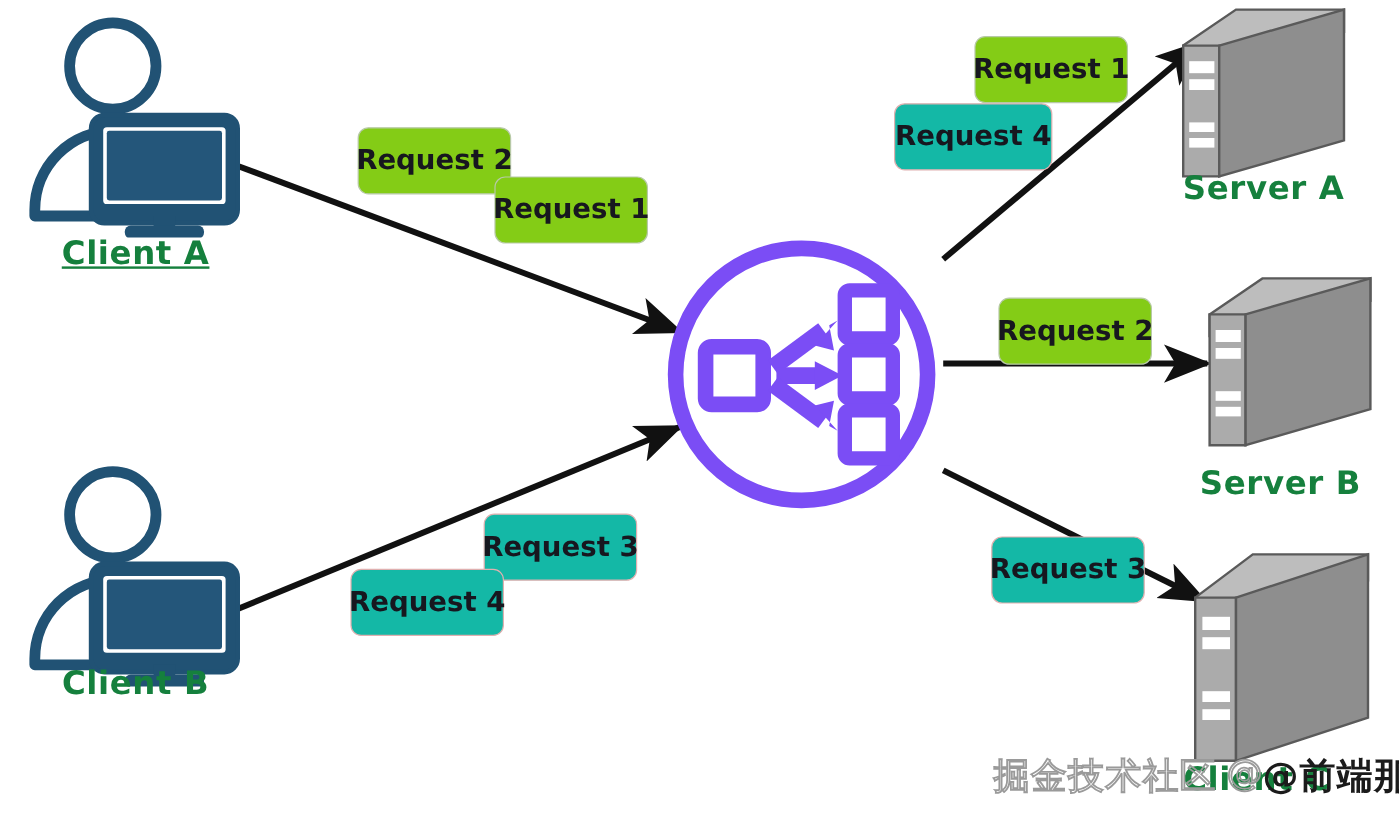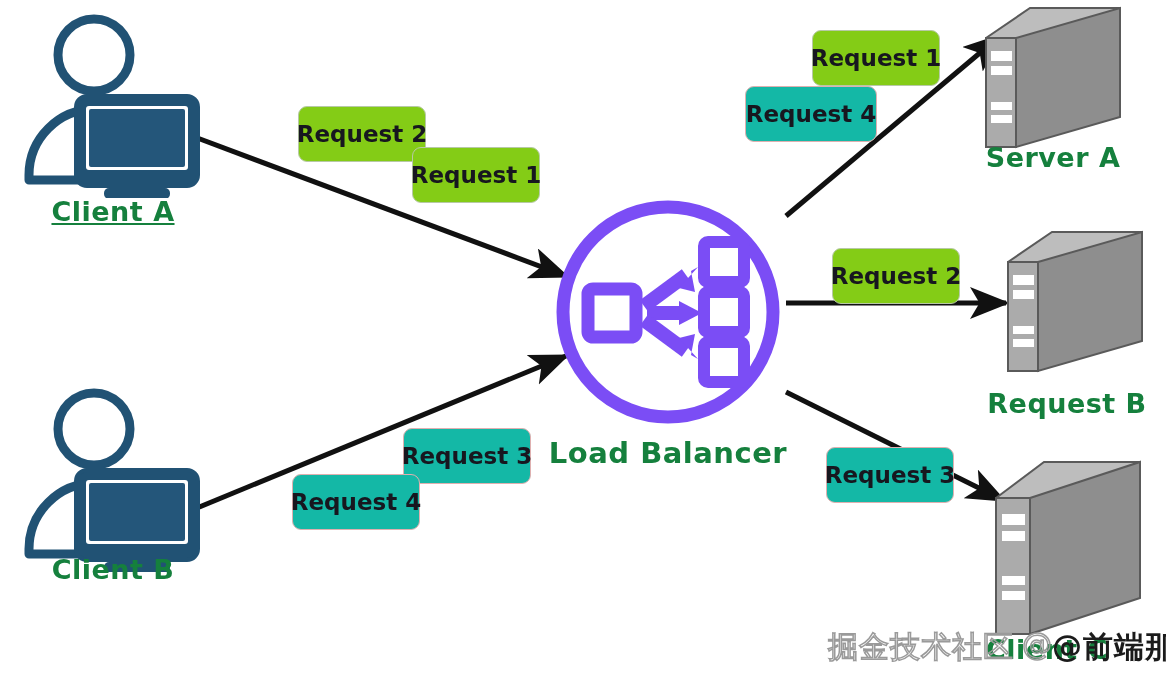--- a/index.html
+++ b/index.html
@@ -137,21 +137,20 @@
       <path d="M95 117 L134 117" stroke="#7b4df5" stroke-width="14" stroke-linecap="butt"></path>
       <path d="M150 117 L127 105 L127 129 Z" fill="#7b4df5"></path>
       <path d="M92 124 L134 155" stroke="#7b4df5" stroke-width="14" stroke-linecap="butt"></path>
       <path d="M146 163 L127 142 L143 138 L139 159 Z" fill="#7b4df5"></path>
 
       <rect x="152" y="46" width="40" height="40" rx="4" fill="none" stroke="#7b4df5" stroke-width="12"></rect>
       <rect x="152" y="96" width="40" height="40" rx="4" fill="none" stroke="#7b4df5" stroke-width="12"></rect>
       <rect x="152" y="146" width="40" height="40" rx="4" fill="none" stroke="#7b4df5" stroke-width="12"></rect>
     </svg>
   </div>
-  <div class="node-label" style="left:532px; top:436px; width:272px; font-size:29px;">Load Balancer</div>
 
   <div class="node" style="left:978px; top:4px; width:150px; height:150px;">
     <svg width="150" height="150" viewBox="0 0 150 150">
       <polygon points="8,34 52,4 142,4 142,23 98,52 8,52" fill="#bdbdbd" stroke="#5a5a5a" stroke-width="2"></polygon>
       <polygon points="8,34 38,34 38,143 8,143" fill="#ababab" stroke="#5a5a5a" stroke-width="2"></polygon>
       <polygon points="38,34 142,4 142,113 38,143" fill="#8e8e8e" stroke="#5a5a5a" stroke-width="2"></polygon>
       <rect x="13" y="47" width="21" height="10" fill="#ffffff"></rect>
       <rect x="13" y="62" width="21" height="9" fill="#ffffff"></rect>
       <rect x="13" y="98" width="21" height="8" fill="#ffffff"></rect>
       <rect x="13" y="111" width="21" height="8" fill="#ffffff"></rect>
@@ -163,21 +162,21 @@
     <svg width="150" height="150" viewBox="0 0 150 150">
       <polygon points="8,34 52,4 142,4 142,23 98,52 8,52" fill="#bdbdbd" stroke="#5a5a5a" stroke-width="2"></polygon>
       <polygon points="8,34 38,34 38,143 8,143" fill="#ababab" stroke="#5a5a5a" stroke-width="2"></polygon>
       <polygon points="38,34 142,4 142,113 38,143" fill="#8e8e8e" stroke="#5a5a5a" stroke-width="2"></polygon>
       <rect x="13" y="47" width="21" height="10" fill="#ffffff"></rect>
       <rect x="13" y="62" width="21" height="9" fill="#ffffff"></rect>
       <rect x="13" y="98" width="21" height="8" fill="#ffffff"></rect>
       <rect x="13" y="111" width="21" height="8" fill="#ffffff"></rect>
     </svg>
   </div>
-  <div class="node-label" style="left:972px; top:388px; width:190px;">Request B</div>
+  <div class="node-label" style="left:972px; top:388px; width:190px;">Server B</div>
 
   <div class="node" style="left:988px; top:458px; width:160px; height:190px;">
     <svg width="160" height="190" viewBox="0 0 160 190">
       <polygon points="8,40 56,4 152,4 152,26 104,62 8,62" fill="#bdbdbd" stroke="#5a5a5a" stroke-width="2"></polygon>
       <polygon points="8,40 42,40 42,176 8,176" fill="#ababab" stroke="#5a5a5a" stroke-width="2"></polygon>
       <polygon points="42,40 152,4 152,140 42,176" fill="#8e8e8e" stroke="#5a5a5a" stroke-width="2"></polygon>
       <rect x="14" y="56" width="23" height="11" fill="#ffffff"></rect>
       <rect x="14" y="73" width="23" height="10" fill="#ffffff"></rect>
       <rect x="14" y="118" width="23" height="9" fill="#ffffff"></rect>
       <rect x="14" y="133" width="23" height="9" fill="#ffffff"></rect>

